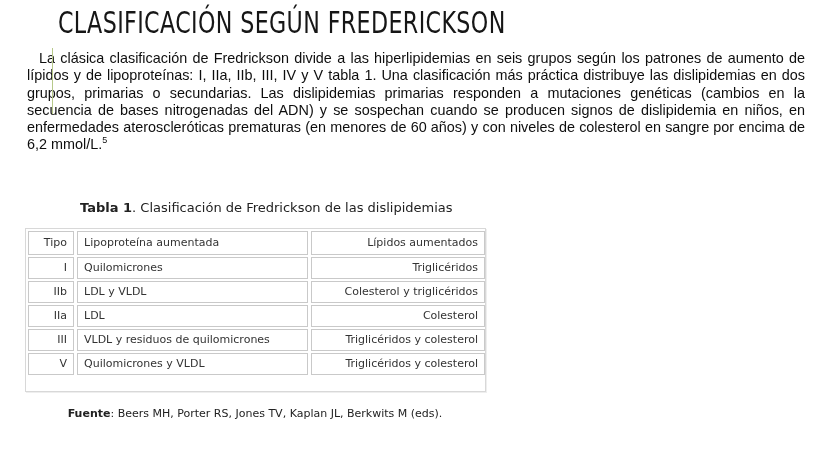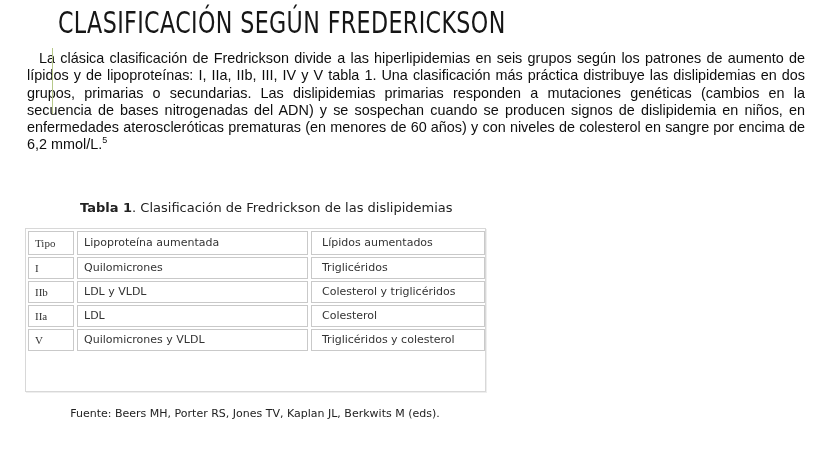--- a/index.html
+++ b/index.html
@@ -89,36 +89,36 @@
       font-size: 11px;
       color: #333;
     }
     table.fred td {
       border: 1px solid #c9c9c9;
       padding: 0 6px;
       height: 20px;
       line-height: 20px;
       white-space: nowrap;
     }
-    table.fred td.c1 { width: 32px; text-align: left; font-family: Liberation Serif, serif; }
+    table.fred td.c1 { width: 32px; text-align: right; }
     table.fred td.c2 { width: 217px; text-align: left; }
-    table.fred td.c3 { width: 156px; text-align: left; padding-left: 10px; }
+    table.fred td.c3 { width: 156px; text-align: right; padding-left: 10px; }
     table.fred tr.head td { height: 22px; line-height: 22px; }
     .source {
       position: absolute;
       left: 0;
       width: 510px;
       top: 406px;
       text-align: center;
       font-family: "DejaVu Sans", sans-serif;
       font-size: 11px;
       line-height: 16px;
       color: #222;
     }
-    .source b { font-weight: normal; }
+    .source b { font-weight: bold; }
   </style>
 </head>
 <body>
 
 <h1 class="title">CLASIFICACIÓN SEGÚN FREDERICKSON</h1>
 
 <p class="paragraph"><span>La clásica clasificación de Fredrickson divide a las hiperlipidemias en seis grupos según los patrones de aumento de lípidos y de lipoproteínas: I, IIa, IIb, III, IV y V tabla 1. Una clasificación más práctica distribuye las dislipidemias en dos grupos, primarias o secundarias. Las dislipidemias primarias responden a mutaciones genéticas (cambios en la secuencia de bases nitrogenadas del ADN) y se sospechan cuando se producen signos de dislipidemia en niños, en enfermedades ateroscleróticas prematuras (en menores de 60 años) y con niveles de colesterol en sangre por encima de 6,2 mmol/L.</span><sup>5</sup></p>
 
 <div class="text-cursor"></div>
 
@@ -142,20 +142,25 @@
     <td class="c1">IIb</td>
     <td class="c2">LDL y VLDL</td>
     <td class="c3">Colesterol y triglicéridos</td>
   </tr>
   <tr>
     <td class="c1">IIa</td>
     <td class="c2">LDL</td>
     <td class="c3">Colesterol</td>
   </tr>
   <tr>
+    <td class="c1">III</td>
+    <td class="c2">VLDL y residuos de quilomicrones</td>
+    <td class="c3">Triglicéridos y colesterol</td>
+  </tr>
+  <tr>
     <td class="c1">V</td>
     <td class="c2">Quilomicrones y VLDL</td>
     <td class="c3">Triglicéridos y colesterol</td>
   </tr>
 </tbody>
   </table>
 
 <div class="source">
   <div><b>Fuente</b><span>: Beers MH, Porter RS, Jones TV, Kaplan JL, Berkwits M (eds).</span></div>
 </div>

